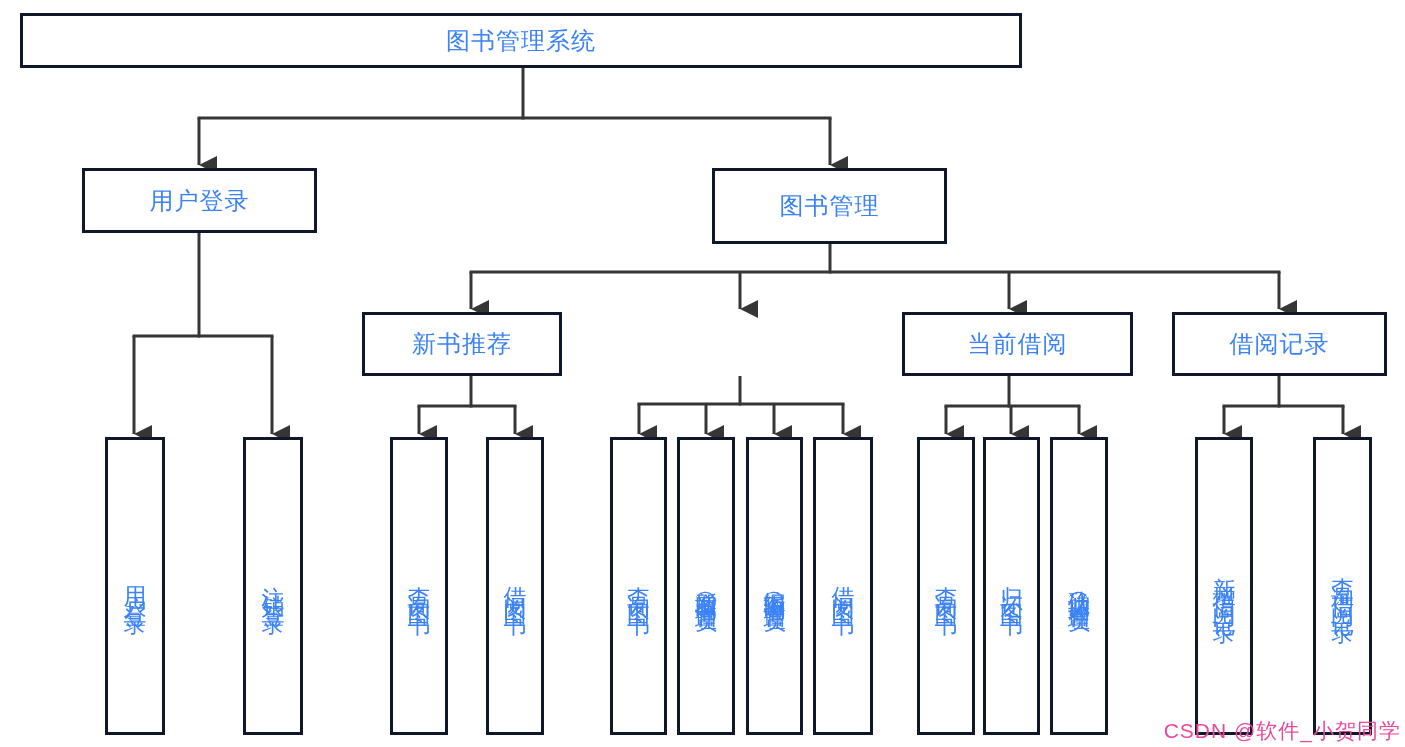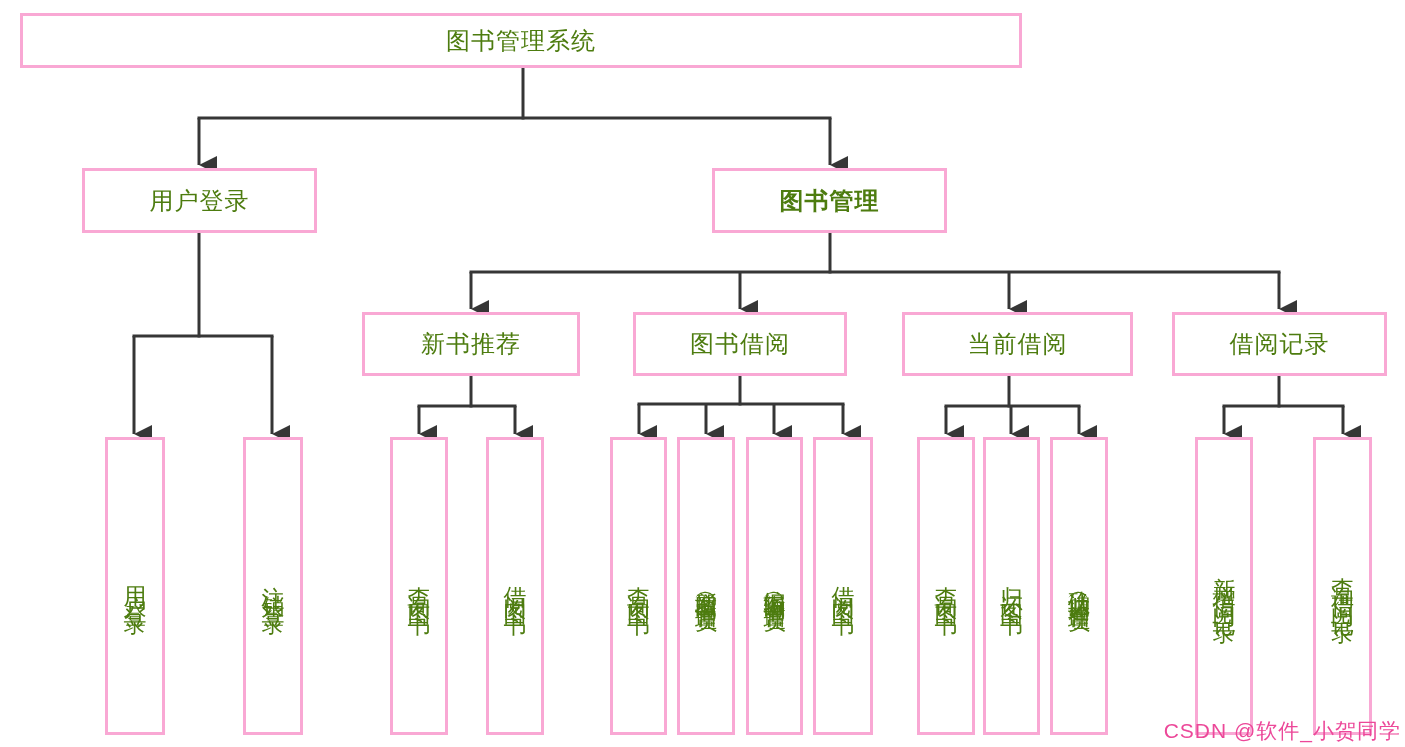--- a/index.html
+++ b/index.html
@@ -7,26 +7,26 @@
     position:relative;
     width:1405px;height:747px;
     background:#ffffff;
     font-family:"Liberation Sans","DejaVu Sans",sans-serif;
     overflow:hidden;
   }
   .connectors{position:absolute;left:0;top:0;z-index:1;}
   .box{
     position:absolute;
     box-sizing:border-box;
-    border:3px solid #f9a8d4;
+    border:3px solid #0f172a;
     background:#ffffff;
     display:flex;
     align-items:center;
     justify-content:center;
-    color:#4d7c0f;
+    color:#3b82f6;
     z-index:2;
   }
   .h-box{
     font-size:24px;
     letter-spacing:1px;
     white-space:nowrap;
   }
   .v-box{
     writing-mode:vertical-rl;
     text-orientation:mixed;
@@ -37,23 +37,23 @@
     height:298px;
   }
   .v-box.dense{
     font-size:22px;
     letter-spacing:3px;
   }
   
   .n-root{left:20px;top:13px;width:1002px;height:55px;}
   
   .n-userlogin{left:82px;top:168px;width:235px;height:65px;}
-  .n-bookmgmt{left:712px;top:168px;width:235px;height:65px;font-weight:bold;}
+  .n-bookmgmt{left:712px;top:168px;width:235px;height:76px;}
   
-  .n-newbook{left:362px;top:312px;width:218px;height:64px;}
+  .n-newbook{left:362px;top:312px;width:200px;height:64px;}
   .n-borrow{left:633px;top:312px;width:214px;height:64px;}
   .n-current{left:902px;top:312px;width:231px;height:64px;}
   .n-records{left:1172px;top:312px;width:215px;height:64px;}
   
   .l-a1{left:105px;width:60px;}
   .l-a2{left:243px;width:60px;}
   .l-b1{left:390px;width:58px;}
   .l-b2{left:486px;width:58px;}
   .l-c1{left:610px;width:57px;}
   .l-c2{left:677px;width:58px;}
@@ -129,21 +129,20 @@
       <line x1="1343" y1="406" x2="1343" y2="434" marker-end="url(#ah)"></line>
     </g>
   </svg>
 
   <div class="box h-box n-root">图书管理系统</div>
 
   <div class="box h-box n-userlogin">用户登录</div>
   <div class="box h-box n-bookmgmt">图书管理</div>
 
   <div class="box h-box n-newbook">新书推荐</div>
-  <div class="box h-box n-borrow">图书借阅</div>
   <div class="box h-box n-current">当前借阅</div>
   <div class="box h-box n-records">借阅记录</div>
 
   <div class="box v-box l-a1">用户登录</div>
   <div class="box v-box l-a2">注销登录</div>
 
   <div class="box v-box l-b1">查询图书</div>
   <div class="box v-box l-b2">借阅图书</div>
 
   <div class="box v-box l-c1">查询图书</div>

